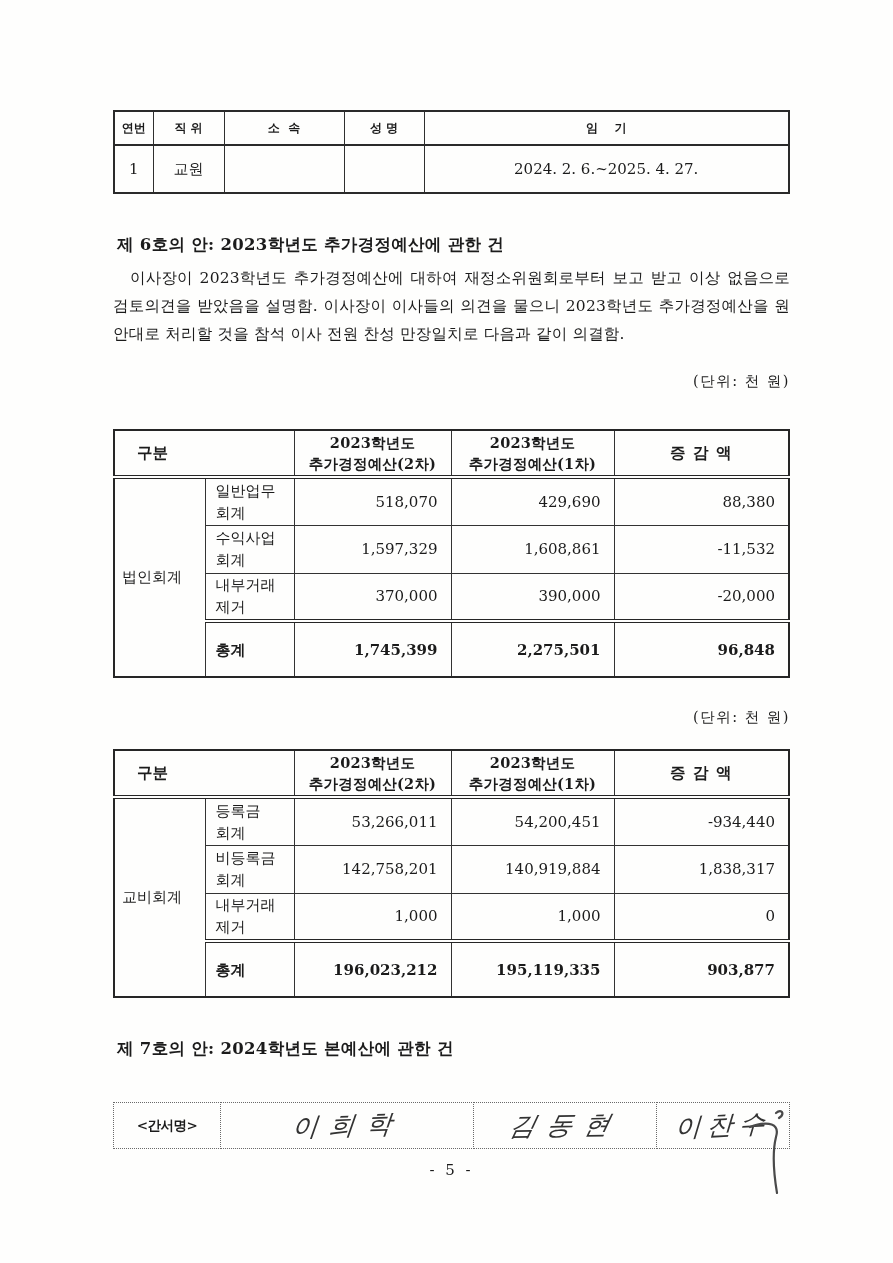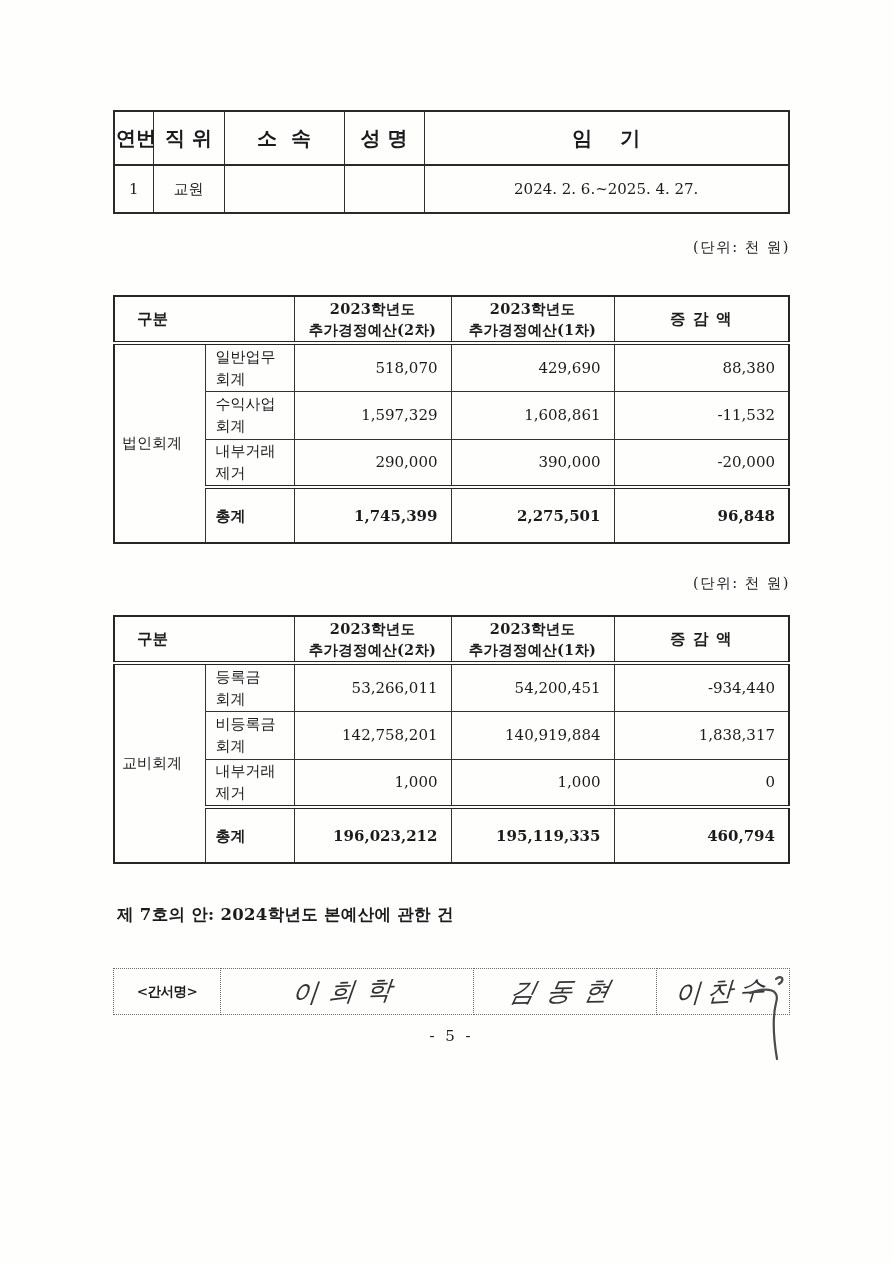--- a/index.html
+++ b/index.html
@@ -11,21 +11,21 @@
   }
   .content { padding:0 103px 0 113px; }
 
   table { border-collapse:collapse; width:677px; table-layout:fixed; }
   th, td { box-sizing:border-box; }
 
   
   .officer-table { margin-top:110px; border:2px solid #2a2a2a; }
   .officer-table th, .officer-table td { border:1px solid #2f2f2f; text-align:center; }
   .officer-table thead th {
-    height:54px; font-size:20px; font-weight:700; white-space:pre; border-bottom:2px solid #2a2a2a;
+    height:34px; font-size:12px; font-weight:700; white-space:pre; border-bottom:2px solid #2a2a2a;
   }
   .officer-table tbody td { height:48px; font-size:15px; }
 
   
   .agenda-title { margin:40px 0 0; padding-left:4px; font-size:16.5px; font-weight:700; letter-spacing:.3px; }
   .agenda-body  { margin:8px 0 0; font-size:15.5px; line-height:28px; text-align:justify; text-indent:17px; letter-spacing:.2px; }
 
   .unit-note { margin-top:24px; text-align:right; font-size:14.5px; letter-spacing:1.5px; }
   .unit-note.second { margin-top:30px; }
 
@@ -88,20 +88,22 @@
         <tr>
           <td>1</td>
           <td>교원</td>
           <td></td>
           <td></td>
           <td>2024. 2. 6.~2025. 4. 27.</td>
         </tr>
       </tbody>
     </table>
 
+    <h2 class="agenda-title">제 6호의 안: 2023학년도 추가경정예산에 관한 건</h2>
+    <p class="agenda-body">이사장이 2023학년도 추가경정예산에 대하여 재정소위원회로부터 보고 받고 이상 없음으로 검토의견을 받았음을 설명함. 이사장이 이사들의 의견을 물으니 2023학년도 추가경정예산을 원안대로 처리할 것을 참석 이사 전원 찬성 만장일치로 다음과 같이 의결함.</p>
 
     <div class="unit-note">(단위: 천 원)</div>
 
     <table class="budget-table first">
       <colgroup>
           <col style="width:91px">
           <col style="width:89px">
           <col style="width:157px">
           <col style="width:163px">
           <col>
@@ -142,21 +144,21 @@
           </td>
           <td class="num">1,597,329</td>
           <td class="num">1,608,861</td>
           <td class="num">-11,532</td>
         </tr>
         <tr class="body-row">
           <td class="sublabel">
             <span class="jl">내부거래</span>
             <span class="jl">제거</span>
           </td>
-          <td class="num">290,000</td>
+          <td class="num">370,000</td>
           <td class="num">390,000</td>
           <td class="num">-20,000</td>
         </tr>
         <tr class="total-row">
           <td class="sublabel">
             <span class="jl">총계</span>
           </td>
           <td class="num">1,745,399</td>
           <td class="num">2,275,501</td>
           <td class="num">96,848</td>
@@ -220,21 +222,21 @@
           <td class="num">1,000</td>
           <td class="num">1,000</td>
           <td class="num">0</td>
         </tr>
         <tr class="total-row">
           <td class="sublabel">
             <span class="jl">총계</span>
           </td>
           <td class="num">196,023,212</td>
           <td class="num">195,119,335</td>
-          <td class="num">460,794</td>
+          <td class="num">903,877</td>
         </tr>
       </tbody>
     </table>
 
     <h2 class="agenda-title">제 7호의 안: 2024학년도 본예산에 관한 건</h2>
 
     <table class="sign-table">
       <colgroup>
           <col style="width:107px">
           <col style="width:253px">

